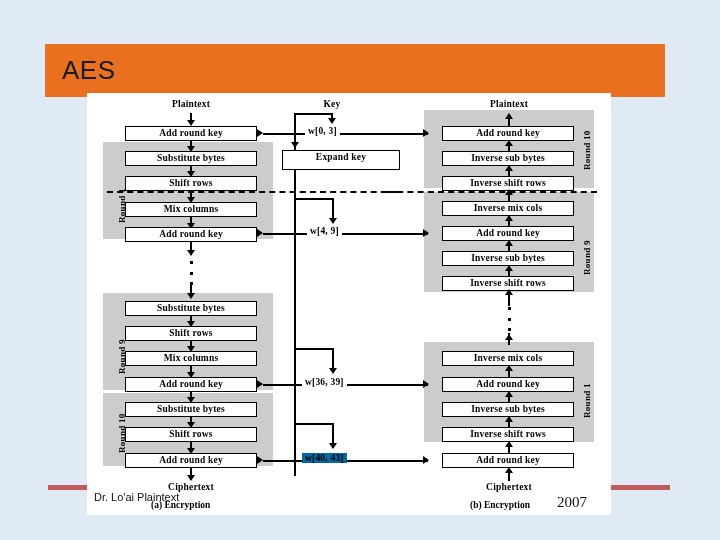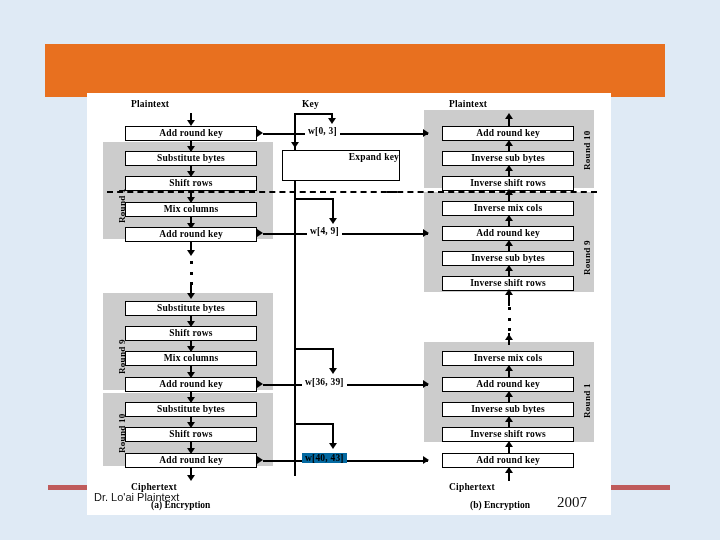--- a/index.html
+++ b/index.html
@@ -71,33 +71,33 @@
     font-family: "Liberation Serif", serif;
     font-weight: bold;
     font-size: 9.5px;
     color: #000;
     text-align: center;
     line-height: 13px;
     white-space: nowrap;
     letter-spacing: 0.2px;
   }
   .box.wide { width: 132px; height: 15px; }
-  .box.key  { width: 104px; height: 31px; text-align: right; }
+  .box.key  { width: 104px; height: 20px; }
 
   
   .lbl {
     position: absolute;
     font-family: "Liberation Serif", serif;
     font-weight: bold;
     font-size: 9.5px;
     color: #000;
     white-space: nowrap;
     letter-spacing: 0.2px;
   }
-  .lbl.center { text-align: left; }
+  .lbl.center { text-align: center; }
   .caption {
     position: absolute;
     font-family: "Liberation Serif", serif;
     font-weight: bold;
     font-size: 9.5px;
     color: #000;
     white-space: nowrap;
   }
   
   .rot {
@@ -175,20 +175,21 @@
     color: #111;
     font-family: Liberation Serif, serif;
   }
 </style>
 </head>
 <body>
 
 <div class="slide">
 
   <div class="title-bar"></div>
+  <div class="title-text">AES</div>
 
   <div class="rule rule-left"></div>
   <div class="rule rule-right"></div>
 
   <div class="figure">
 
     <div class="band" style="left:16px;  top:49px;  width:170px; height:97px;"></div>
     <div class="band" style="left:16px;  top:200px; width:170px; height:97px;"></div>
     <div class="band" style="left:16px;  top:300px; width:170px; height:73px;"></div>
     <div class="band" style="left:337px; top:17px;  width:170px; height:78px;"></div>

